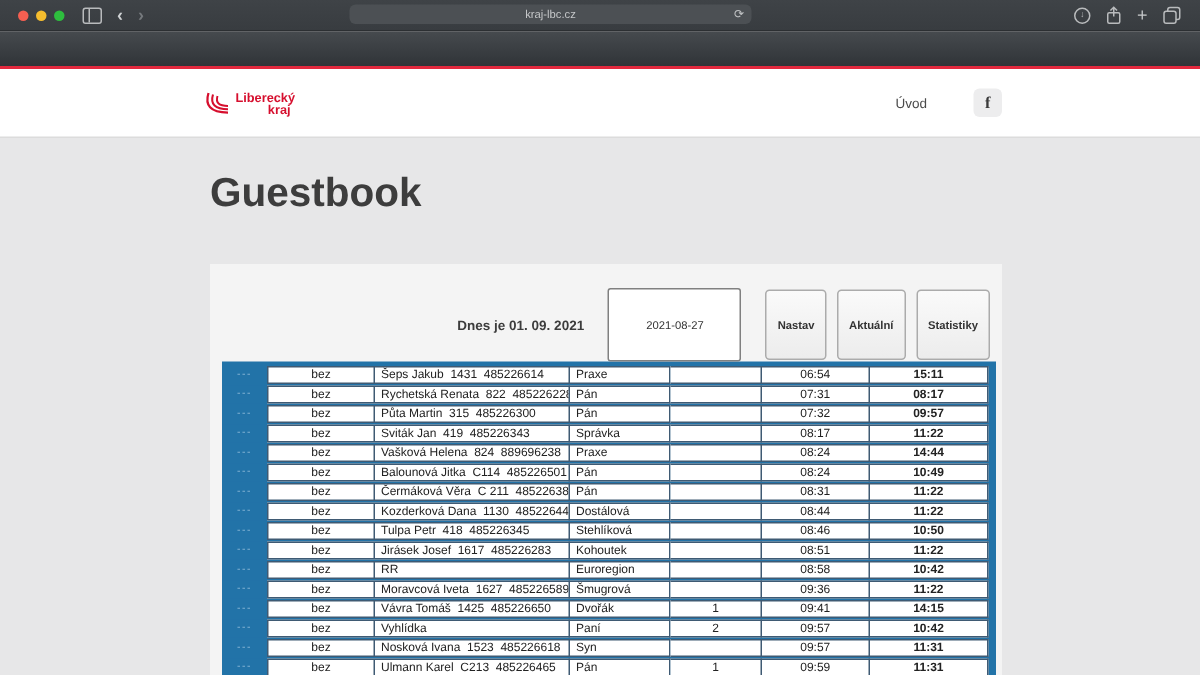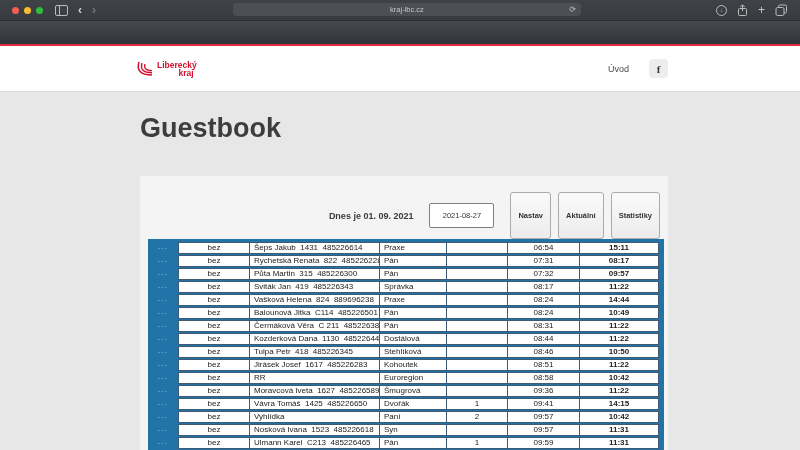--- a/index.html
+++ b/index.html
@@ -17,51 +17,51 @@
   .light.r{background:#f55f51;}
   .light.y{background:#f5b station;}
   .light.y{background:#f5bd2e;}
   .light.g{background:#2ebd3e;}
   .sbicon{width:11px;height:9px;border:1px solid #b9bbbd;border-radius:2px;margin-left:12px;position:relative;}
   .sbicon::before{content:"";position:absolute;left:3px;top:0;bottom:0;width:1px;background:#b9bbbd;}
   .chev{font-size:12px;line-height:20px;margin-left:10px;font-weight:700;}
   .chev.back{color:#cfd2d4;}
   .chev.fwd{color:#75797d;}
   .urlpill{
-    position:absolute;left:233px;top:3px;width:348px;height:13px;border-radius:4px;
+    position:absolute;left:233px;top:3px;width:268px;height:13px;border-radius:4px;
     background:#4c5054;display:flex;align-items:center;justify-content:center;
   }
   .urltext{font-size:7.5px;color:#c5c7c9;}
   .reload{position:absolute;right:5px;top:0;font-size:8px;color:#bfc1c3;line-height:13px;}
   .ticons{position:absolute;right:12px;top:0;height:20px;display:flex;align-items:center;gap:10px;}
   .dlicon{width:9px;height:9px;border:1px solid #b9bbbd;border-radius:50%;position:relative;display:flex;align-items:center;justify-content:center;font-size:6px;color:#b9bbbd;line-height:9px;}
   .plusicon{font-size:12px;color:#c6c8ca;line-height:20px;}
   
   .darkband{height:23px;background:linear-gradient(#464a4e,#303438);border-bottom:2px solid #e3293e;}
   .siteheader{
     height:45px;background:#fff;border-bottom:1px solid #dcdcdc;
     display:flex;align-items:center;justify-content:space-between;padding:0 132px 0 135px;
   }
   .logo{display:flex;align-items:center;gap:2px;}
   .logotext{color:#d60f2e;font-weight:700;font-size:8.5px;line-height:8px;}
   .logotext .l2{display:block;text-align:right;padding-right:3px;}
-  .hdrright{display:flex;align-items:center;gap:20px;}
+  .hdrright{display:flex;align-items:center;gap:31px;}
   .uvod{font-size:9px;color:#4a4a4a;}
   .fbbox{width:19px;height:19px;background:#ededee;border-radius:4px;display:flex;align-items:center;justify-content:center;font-weight:700;font-size:11px;color:#3a3a3a;font-family:"Liberation Serif",serif;}
   
   .pagetitle{margin:21px 0 0 140px;font-size:27px;font-weight:700;color:#3d3d3d;}
   .panel{
     margin:32px 132px 0 140px;width:528px;height:400px;background:#f4f4f4;
     box-sizing:border-box;padding:16px 4px 0 8px;
   }
   .controls{display:flex;justify-content:flex-end;align-items:center;padding-right:4px;}
   .todaylabel{font-size:9px;font-weight:700;color:#3c3c3c;margin-right:16px;}
   .dateinput{
     width:55px;height:15px;border:1px solid #808080;background:#fff;border-radius:2px;
-    font-size:7.5px;text-align:center;color:#333;font-family:"Liberation Sans",sans-serif;padding:4px;margin-right:9px;
+    font-size:7.5px;text-align:center;color:#333;font-family:"Liberation Sans",sans-serif;padding:16px;margin-right:9px;
   }
   .btn{
     background:linear-gradient(#fafafa,#ececec);border:1px solid #ababab;border-radius:3px;
     font-size:7.5px;font-weight:700;color:#333;padding:18px 7px;margin-left:7px;
     font-family:"Liberation Sans",sans-serif;
   }
   
   table{border-collapse:separate;border-spacing:0;table-layout:fixed;}
   .headtable{width:511px;margin-top:16px;}
   .headtable th{font-size:8px;font-weight:700;color:#1c1c1c;text-align:center;padding:0 0 4px 0;height:12px;}

